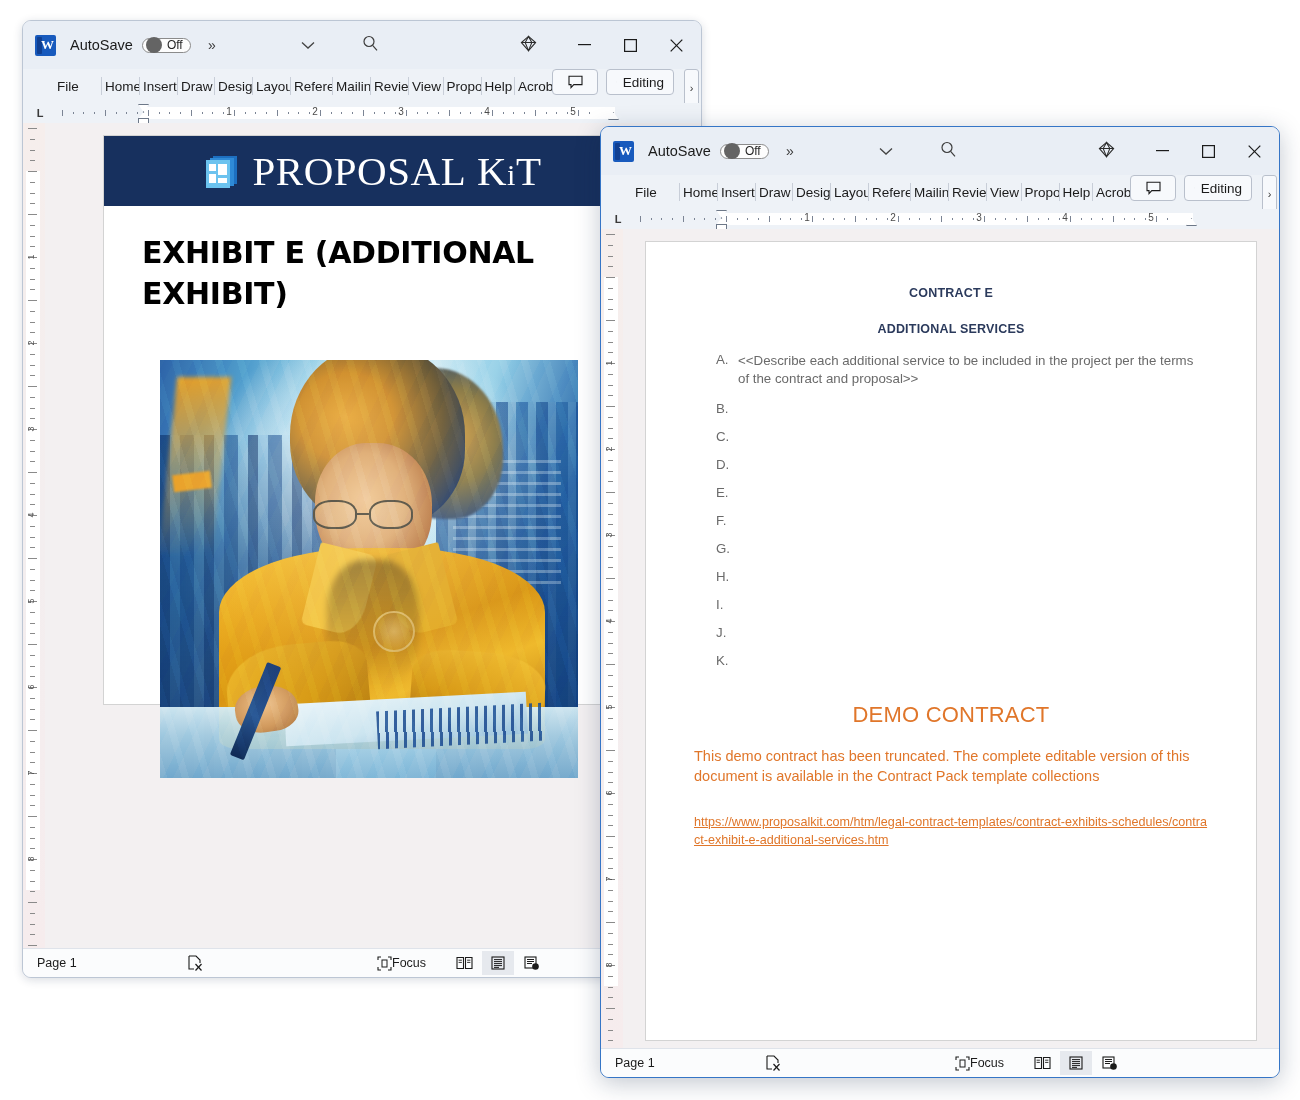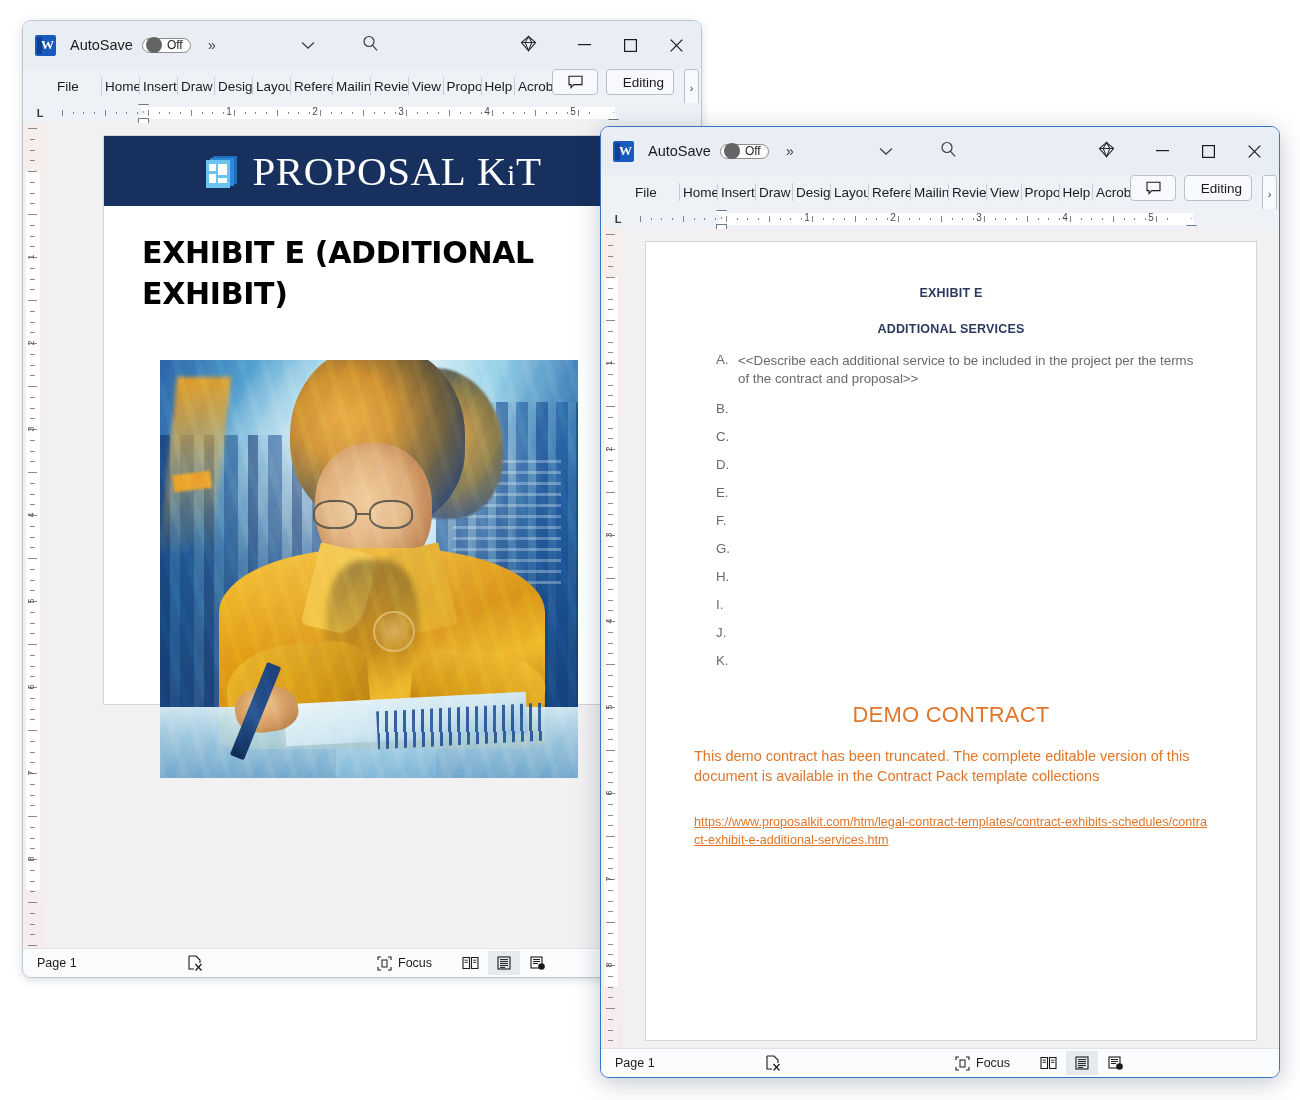--- a/index.html
+++ b/index.html
@@ -497,21 +497,21 @@
     height: 29px;
     background: #fbfcfd;
     border-top: 1px solid #dfe3ea;
     display: flex; align-items: center;
     font-size: 12.5px; color: #1b1b1b;
     flex: none;
     padding-left: 14px;
   }
   .sb-page { width: 150px; }
   .sb-proof { width: 190px; display:flex; align-items:center; }
-  .sb-focus { display:flex; align-items:center; gap:6px; }
+  .sb-focus { display:flex; align-items:center; }
   .sb-views { display:flex; align-items:center; margin-left: 22px; gap: 2px; }
   .sb-view {
     width: 32px; height: 24px;
     display:flex; align-items:center; justify-content:center;
   }
   .sb-view.active { background:#e6e9ee; }
 </style>
 </head>
 <body>
 
@@ -1095,21 +1095,21 @@
             <div class="vnum" style="top: 387px;">4</div>
             <div class="vnum" style="top: 473px;">5</div>
             <div class="vnum" style="top: 559px;">6</div>
             <div class="vnum" style="top: 645px;">7</div>
             <div class="vnum" style="top: 731px;">8</div>
           </div>
       </div>
       <div class="page-scroll">
         <div class="page" style="width:612px; height:800px;">
           <div class="doc2-body">
-            <div class="d2-h1">EXHIBIT E</div>
+            <div class="d2-h1">CONTRACT E</div>
             <div class="d2-h2">ADDITIONAL SERVICES</div>
 
             <ul class="d2-list">
               <li class="d2-li">
                   <span class="mk">A.</span>
                   <span class="tx">&lt;&lt;Describe each additional service to be included in the project per the terms of the contract and proposal&gt;&gt;</span>
                 </li>
               <li class="d2-li">
                   <span class="mk">B.</span>
                   <span class="tx"></span>

